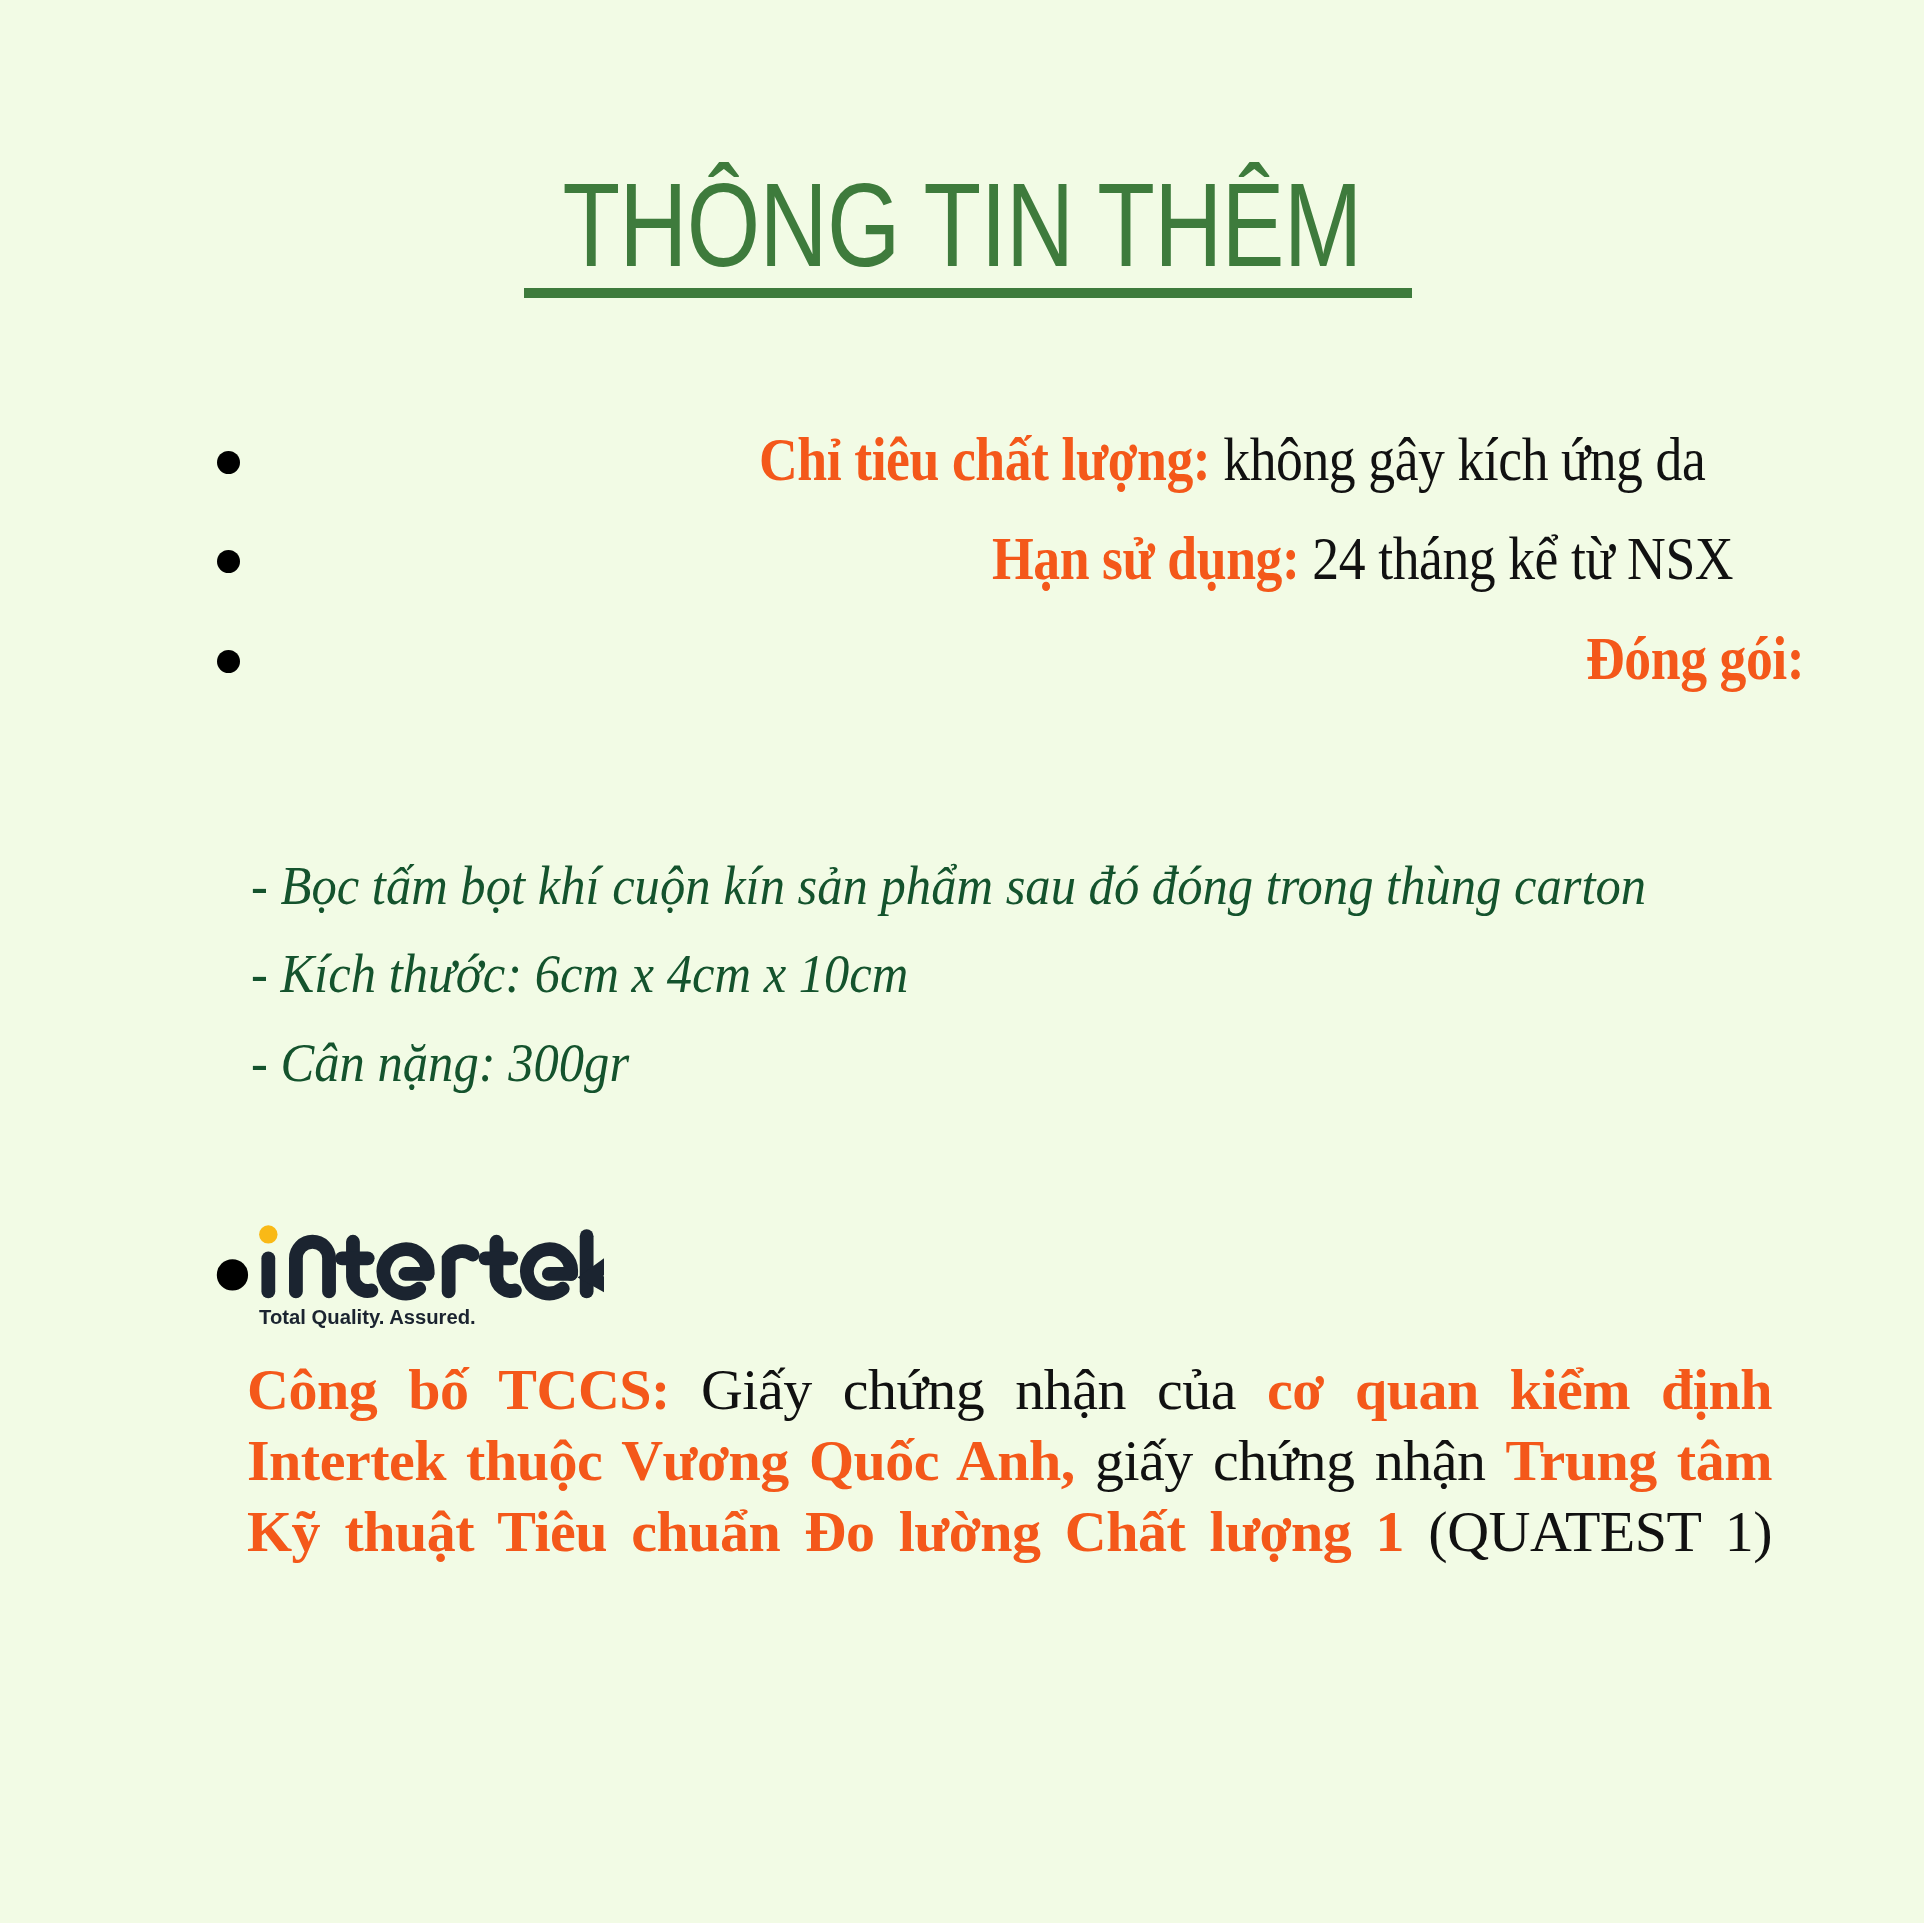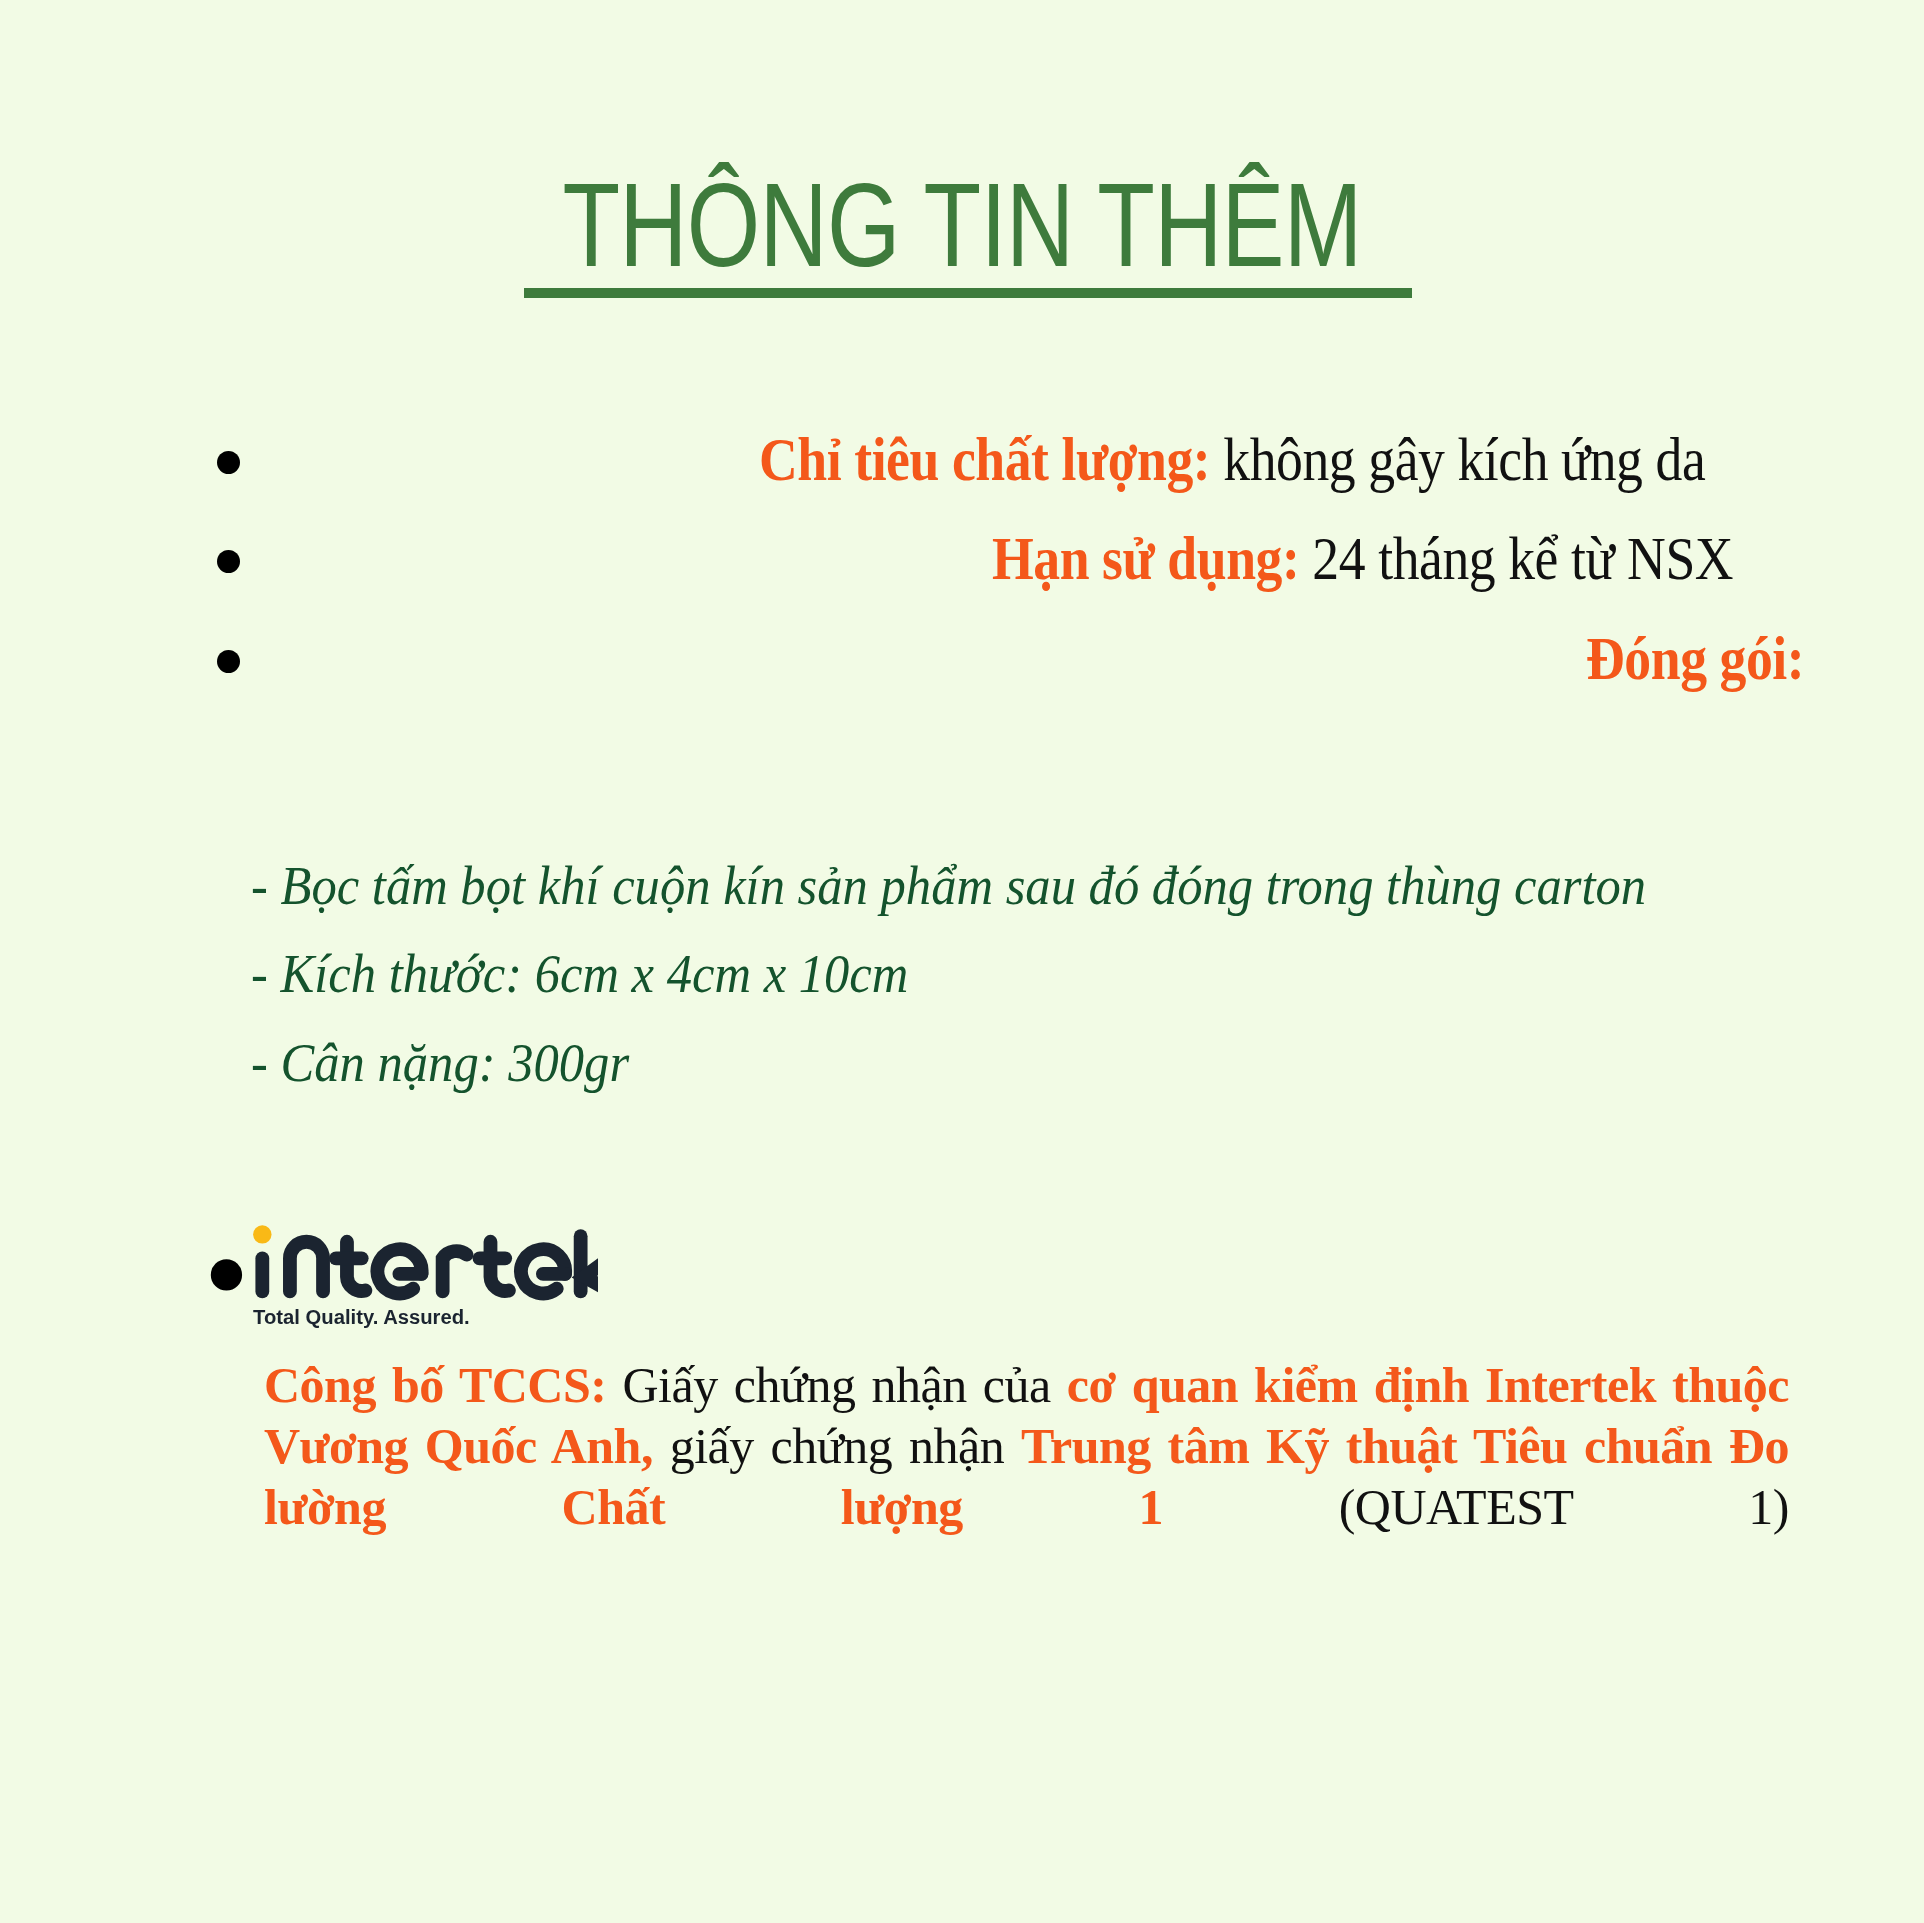--- a/index.html
+++ b/index.html
@@ -112,41 +112,40 @@
   .subline .sq {
     display: inline-block;
     transform: scaleX(0.92);
     transform-origin: left center;
   }
 
   
   .logo {
     position: absolute;
     top: 1216px;
-    left: 210px;
+    left: 216px;
     width: 388px;
     height: 115px;
     text-decoration: underline;
   }
   .logo-svg { display: block; }
 
   
   .tccs {
     position: absolute;
     top: 1355px;
     left: 247px;
     width: 1525px;
     font-family: "Liberation Serif", serif;
-    font-size: 50px;
+    font-size: 58px;
     line-height: 1.22;
     text-align: justify;
     text-justify: inter-word;
     color: #111111;
     letter-spacing: -0.5px;
-    margin-left: 17px;
   }
   .tccs .o { color: #f4581a; font-weight: bold; }
   .tccs .k { color: #111111; font-weight: normal; }
   .tccs-inner { display: block; }
   .tccs-inner::after {
     content: "";
     display: inline-block;
     width: 100%;
   }
 </style>

